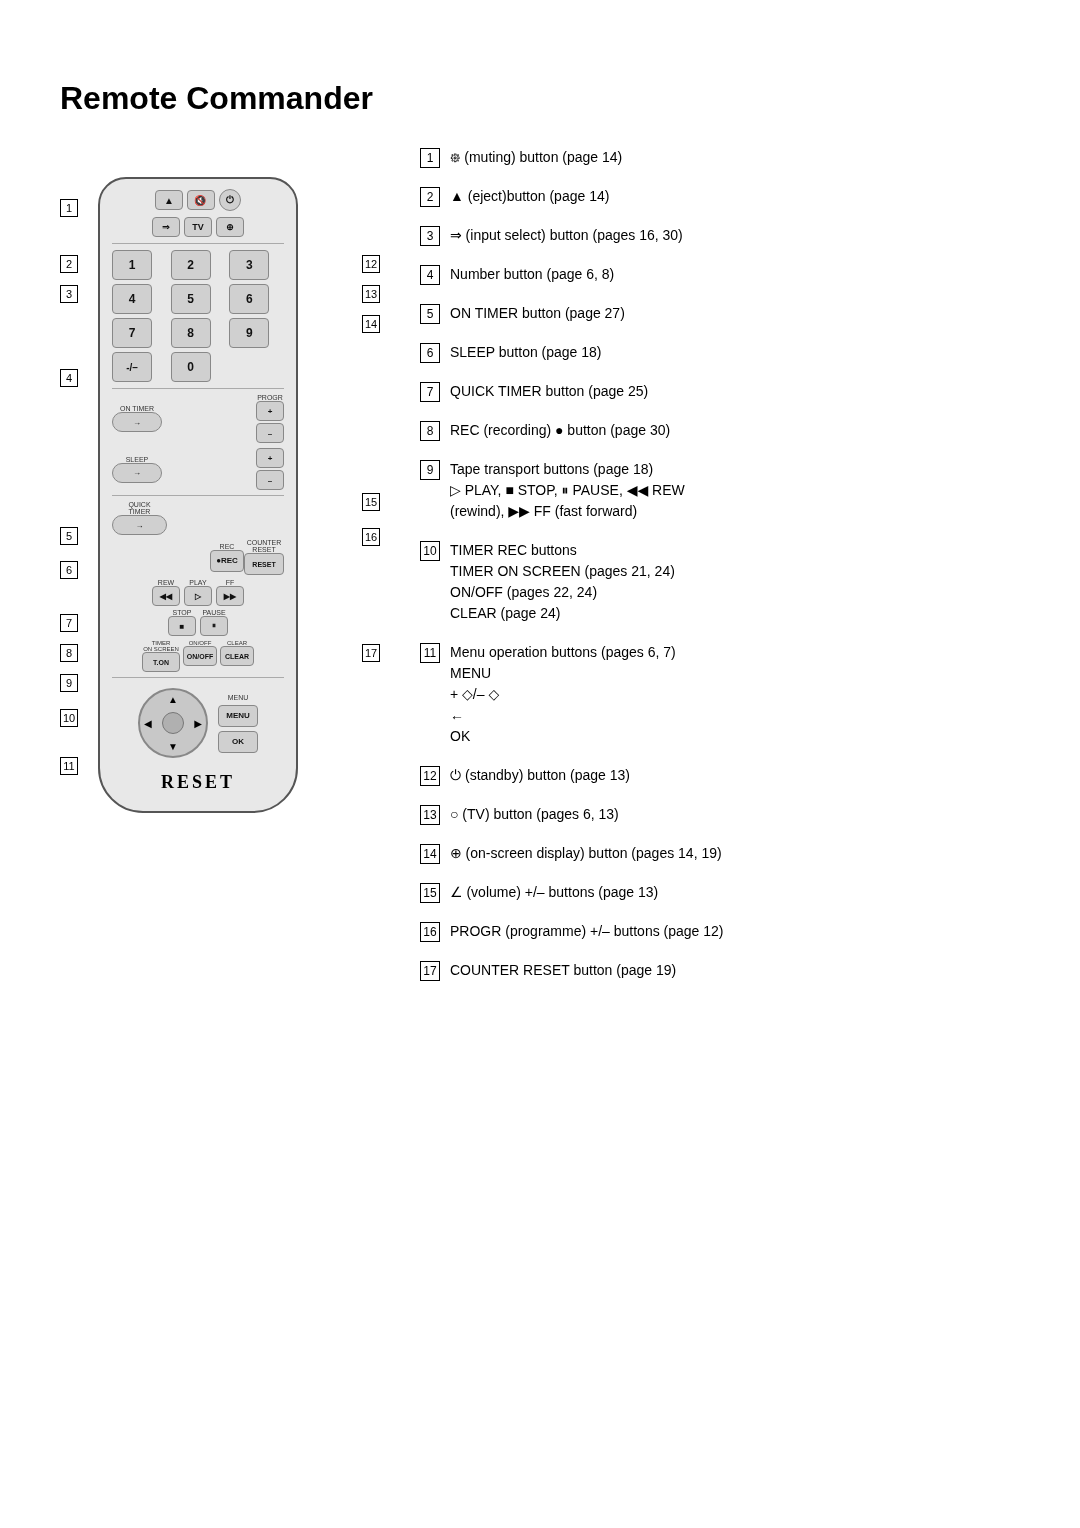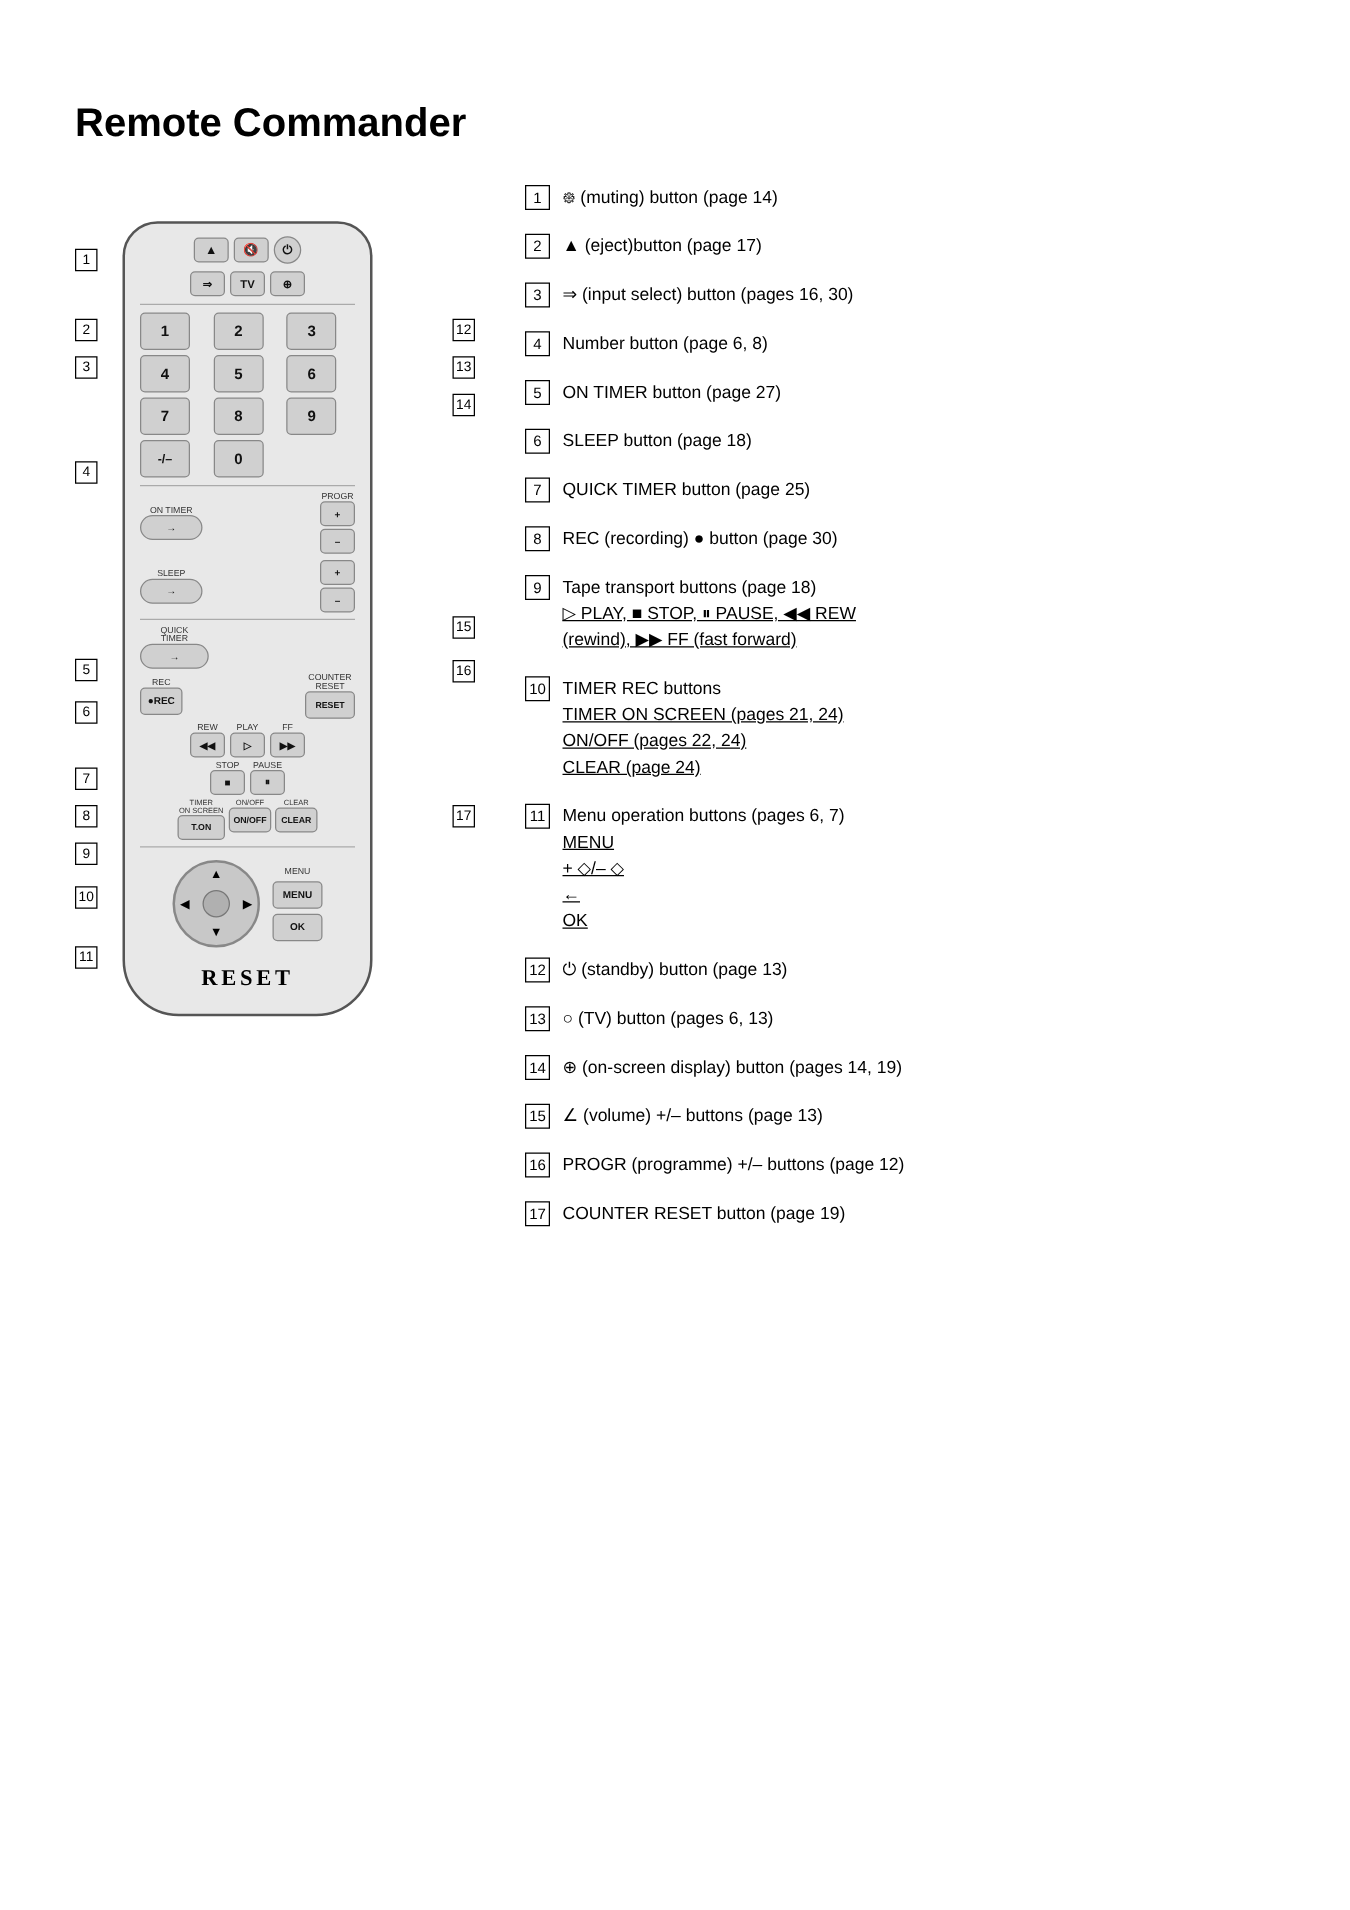--- a/index.html
+++ b/index.html
@@ -67,21 +67,20 @@
       margin-top: 1px;
     }
 
     .desc-text {
       flex: 1;
     }
 
     .desc-sub {
       margin-left: 0;
       display: block;
-      text-decoration: underline;
     }
 
     .btn-row {
       display: flex;
       flex-direction: row;
       align-items: center;
       justify-content: center;
       gap: 4px;
       margin-bottom: 4px;
     }
@@ -292,21 +291,21 @@
 
         <div class="section-divider"></div>
 
         <div style="display:flex; justify-content:flex-start; margin: 4px 0;">
           <div style="display:flex; flex-direction:column; align-items:center;">
             <span class="small-label">QUICK<br>TIMER</span>
             <div class="btn btn-oval" style="border-radius:12px; width:55px;">→</div>
           </div>
         </div>
 
-        <div style="display:flex; flex-direction:row; align-items:center; justify-content:space-between; margin: 4px 0;">
+        <div style="display:flex; flex-direction:row; align-items:center; justify-content:flex-end; margin: 4px 0;">
           <div style="display:flex; flex-direction:column; align-items:center;">
             <span class="small-label">REC</span>
             <div class="btn" style="width:34px; height:22px; font-size:8px; border-radius:4px;">●REC</div>
           </div>
           <div style="display:flex; flex-direction:column; align-items:center;">
             <span class="small-label">COUNTER<br>RESET</span>
             <div class="btn" style="width:40px; height:22px; font-size:7px; border-radius:4px;">RESET</div>
           </div>
         </div>
 
@@ -380,21 +379,21 @@
 
     <div class="descriptions">
 
       <div class="desc-item">
         <span class="desc-num">1</span>
         <span class="desc-text">᪥ (muting) button (page 14)</span>
       </div>
 
       <div class="desc-item">
         <span class="desc-num">2</span>
-        <span class="desc-text">▲ (eject)button (page 17)</span>
+        <span class="desc-text">▲ (eject)button (page 14)</span>
       </div>
 
       <div class="desc-item">
         <span class="desc-num">3</span>
         <span class="desc-text">⇒ (input select) button (pages 16, 30)</span>
       </div>
 
       <div class="desc-item">
         <span class="desc-num">4</span>
         <span class="desc-text">Number button (page 6, 8)</span>

